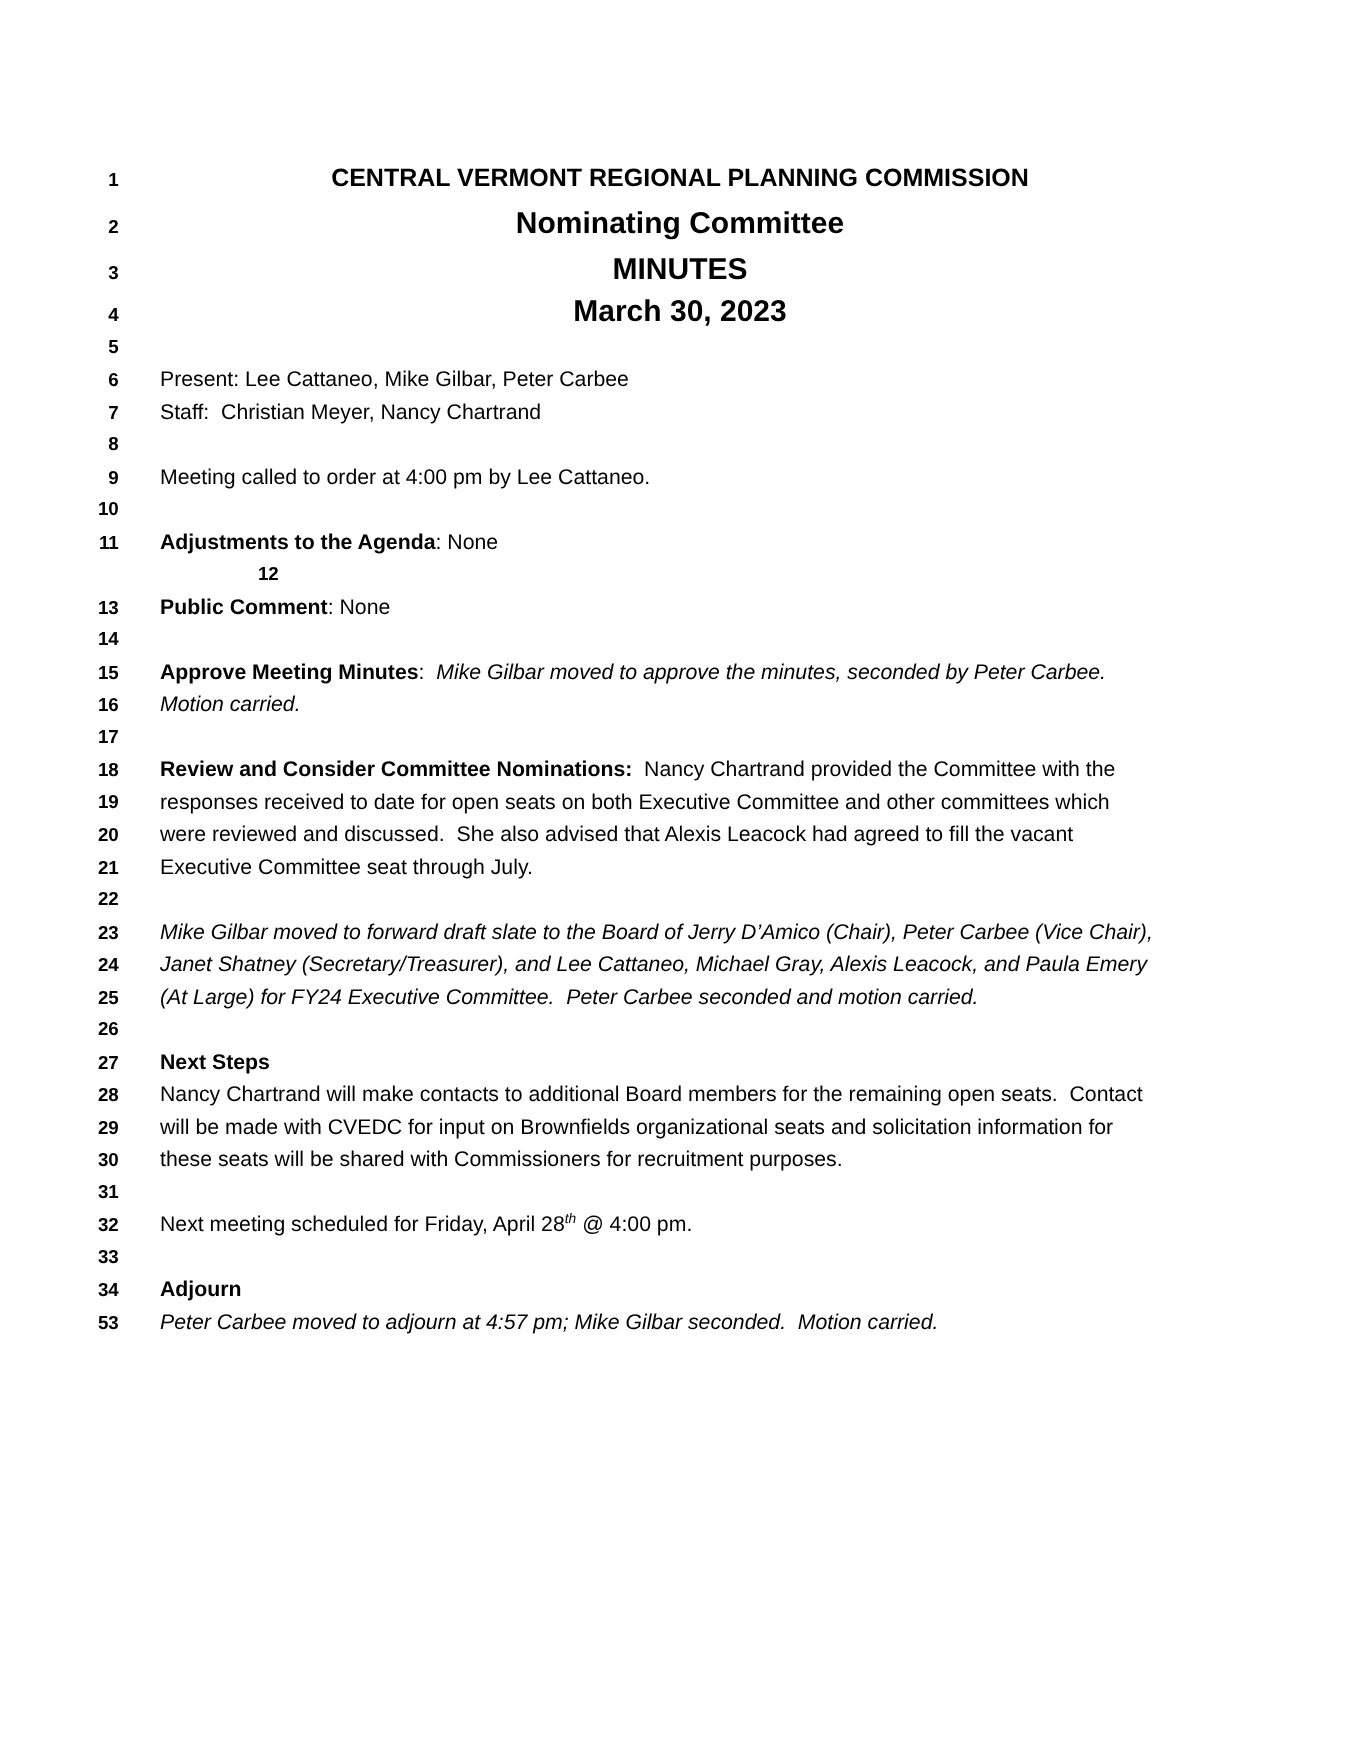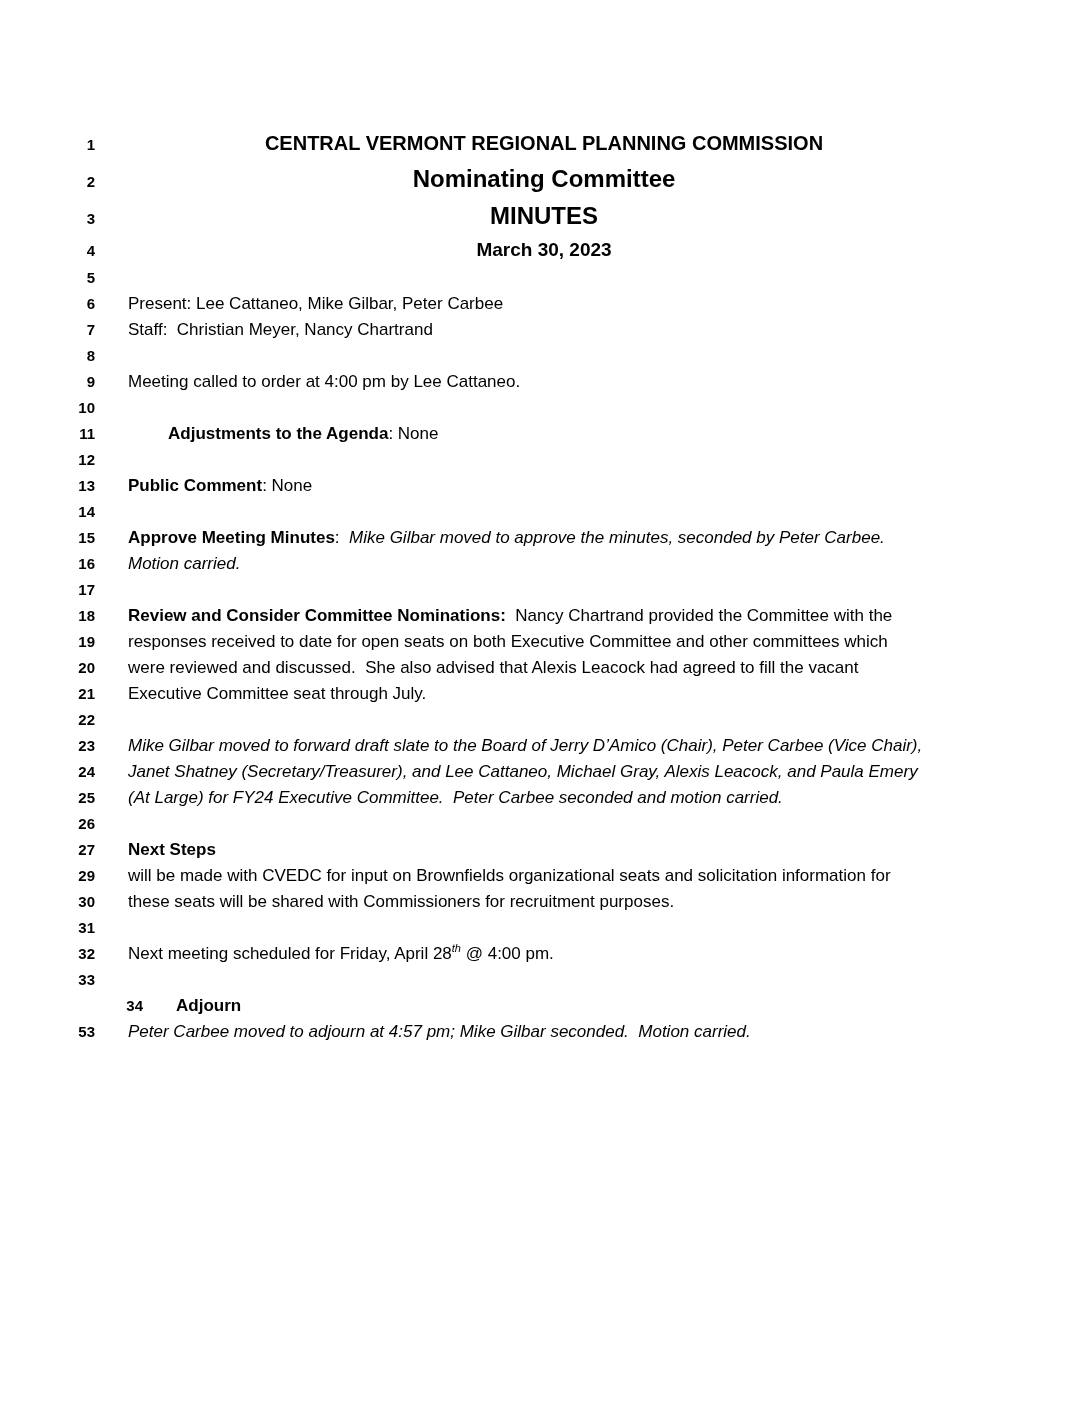--- a/index.html
+++ b/index.html
@@ -33,21 +33,21 @@
   .content {
     margin-left: 33px;
     width: 832px;
     flex: 0 0 832px;
     font-size: 17px;
     white-space: pre-wrap;
   }
   .align-center .content { text-align: center; }
   .size-t1 .content { font-size: 20px; }
   .size-t2 .content { font-size: 24px; }
-  .size-t3 .content { font-size: 19px; }
+  .size-t3 .content { font-size: 24px; }
   .seg-b { font-weight: bold; }
   .seg-i { font-style: italic; }
   .seg-sup { vertical-align: super; font-size: 11px; line-height: 0; font-style: italic; }
 </style>
 </head>
 <body>
 
 <div class="page">
   <div class="doc">
       <div class="line align-center size-t1" style="height: 35px; line-height: 35px;">
@@ -83,25 +83,25 @@
         <span class="content"></span>
       </div>
       <div class="line" style="height: 26px; line-height: 26px;">
         <span class="num">9</span>
         <span class="content"><span class="">Meeting called to order at 4:00 pm by Lee Cattaneo.</span></span>
       </div>
       <div class="line" style="height: 26px; line-height: 26px;">
         <span class="num">10</span>
         <span class="content"></span>
       </div>
-      <div class="line" style="height: 26px; line-height: 26px; gap: 40px;">
+      <div class="line" style="height: 26px; line-height: 26px;">
         <span class="num">11</span>
         <span class="content"><span class="seg-b ">Adjustments to the Agenda</span><span class="">: None</span></span>
       </div>
-      <div class="line" style="height: 26px; line-height: 26px;">
+      <div class="line" style="height: 26px; line-height: 26px; justify-content: flex-end;">
         <span class="num">12</span>
         <span class="content"></span>
       </div>
       <div class="line" style="height: 26px; line-height: 26px;">
         <span class="num">13</span>
         <span class="content"><span class="seg-b ">Public Comment</span><span class="">: None</span></span>
       </div>
       <div class="line" style="height: 26px; line-height: 26px;">
         <span class="num">14</span>
         <span class="content"></span>
@@ -152,40 +152,44 @@
       </div>
       <div class="line" style="height: 26px; line-height: 26px;">
         <span class="num">26</span>
         <span class="content"></span>
       </div>
       <div class="line" style="height: 26px; line-height: 26px;">
         <span class="num">27</span>
         <span class="content"><span class="seg-b ">Next Steps</span></span>
       </div>
       <div class="line" style="height: 26px; line-height: 26px;">
+        <span class="num">28</span>
+        <span class="content"><span class="">Nancy Chartrand will make contacts to additional Board members for the remaining open seats.  Contact</span></span>
+      </div>
+      <div class="line" style="height: 26px; line-height: 26px;">
         <span class="num">29</span>
         <span class="content"><span class="">will be made with CVEDC for input on Brownfields organizational seats and solicitation information for</span></span>
       </div>
       <div class="line" style="height: 26px; line-height: 26px;">
         <span class="num">30</span>
         <span class="content"><span class="">these seats will be shared with Commissioners for recruitment purposes.</span></span>
       </div>
       <div class="line" style="height: 26px; line-height: 26px;">
         <span class="num">31</span>
         <span class="content"></span>
       </div>
       <div class="line" style="height: 26px; line-height: 26px;">
         <span class="num">32</span>
         <span class="content"><span class="">Next meeting scheduled for Friday, April 28</span><span class="seg-sup ">th</span><span class=""> @ 4:00 pm.</span></span>
       </div>
       <div class="line" style="height: 26px; line-height: 26px;">
         <span class="num">33</span>
         <span class="content"></span>
       </div>
-      <div class="line" style="height: 26px; line-height: 26px; padding-left: 48px;">
+      <div class="line" style="height: 26px; line-height: 26px;">
         <span class="num">34</span>
         <span class="content"><span class="seg-b ">Adjourn</span></span>
       </div>
       <div class="line" style="height: 26px; line-height: 26px;">
         <span class="num">53</span>
         <span class="content"><span class="seg-i ">Peter Carbee moved to adjourn at 4:57 pm; Mike Gilbar seconded.  Motion carried.</span></span>
       </div>
     </div>
 </div>
 

